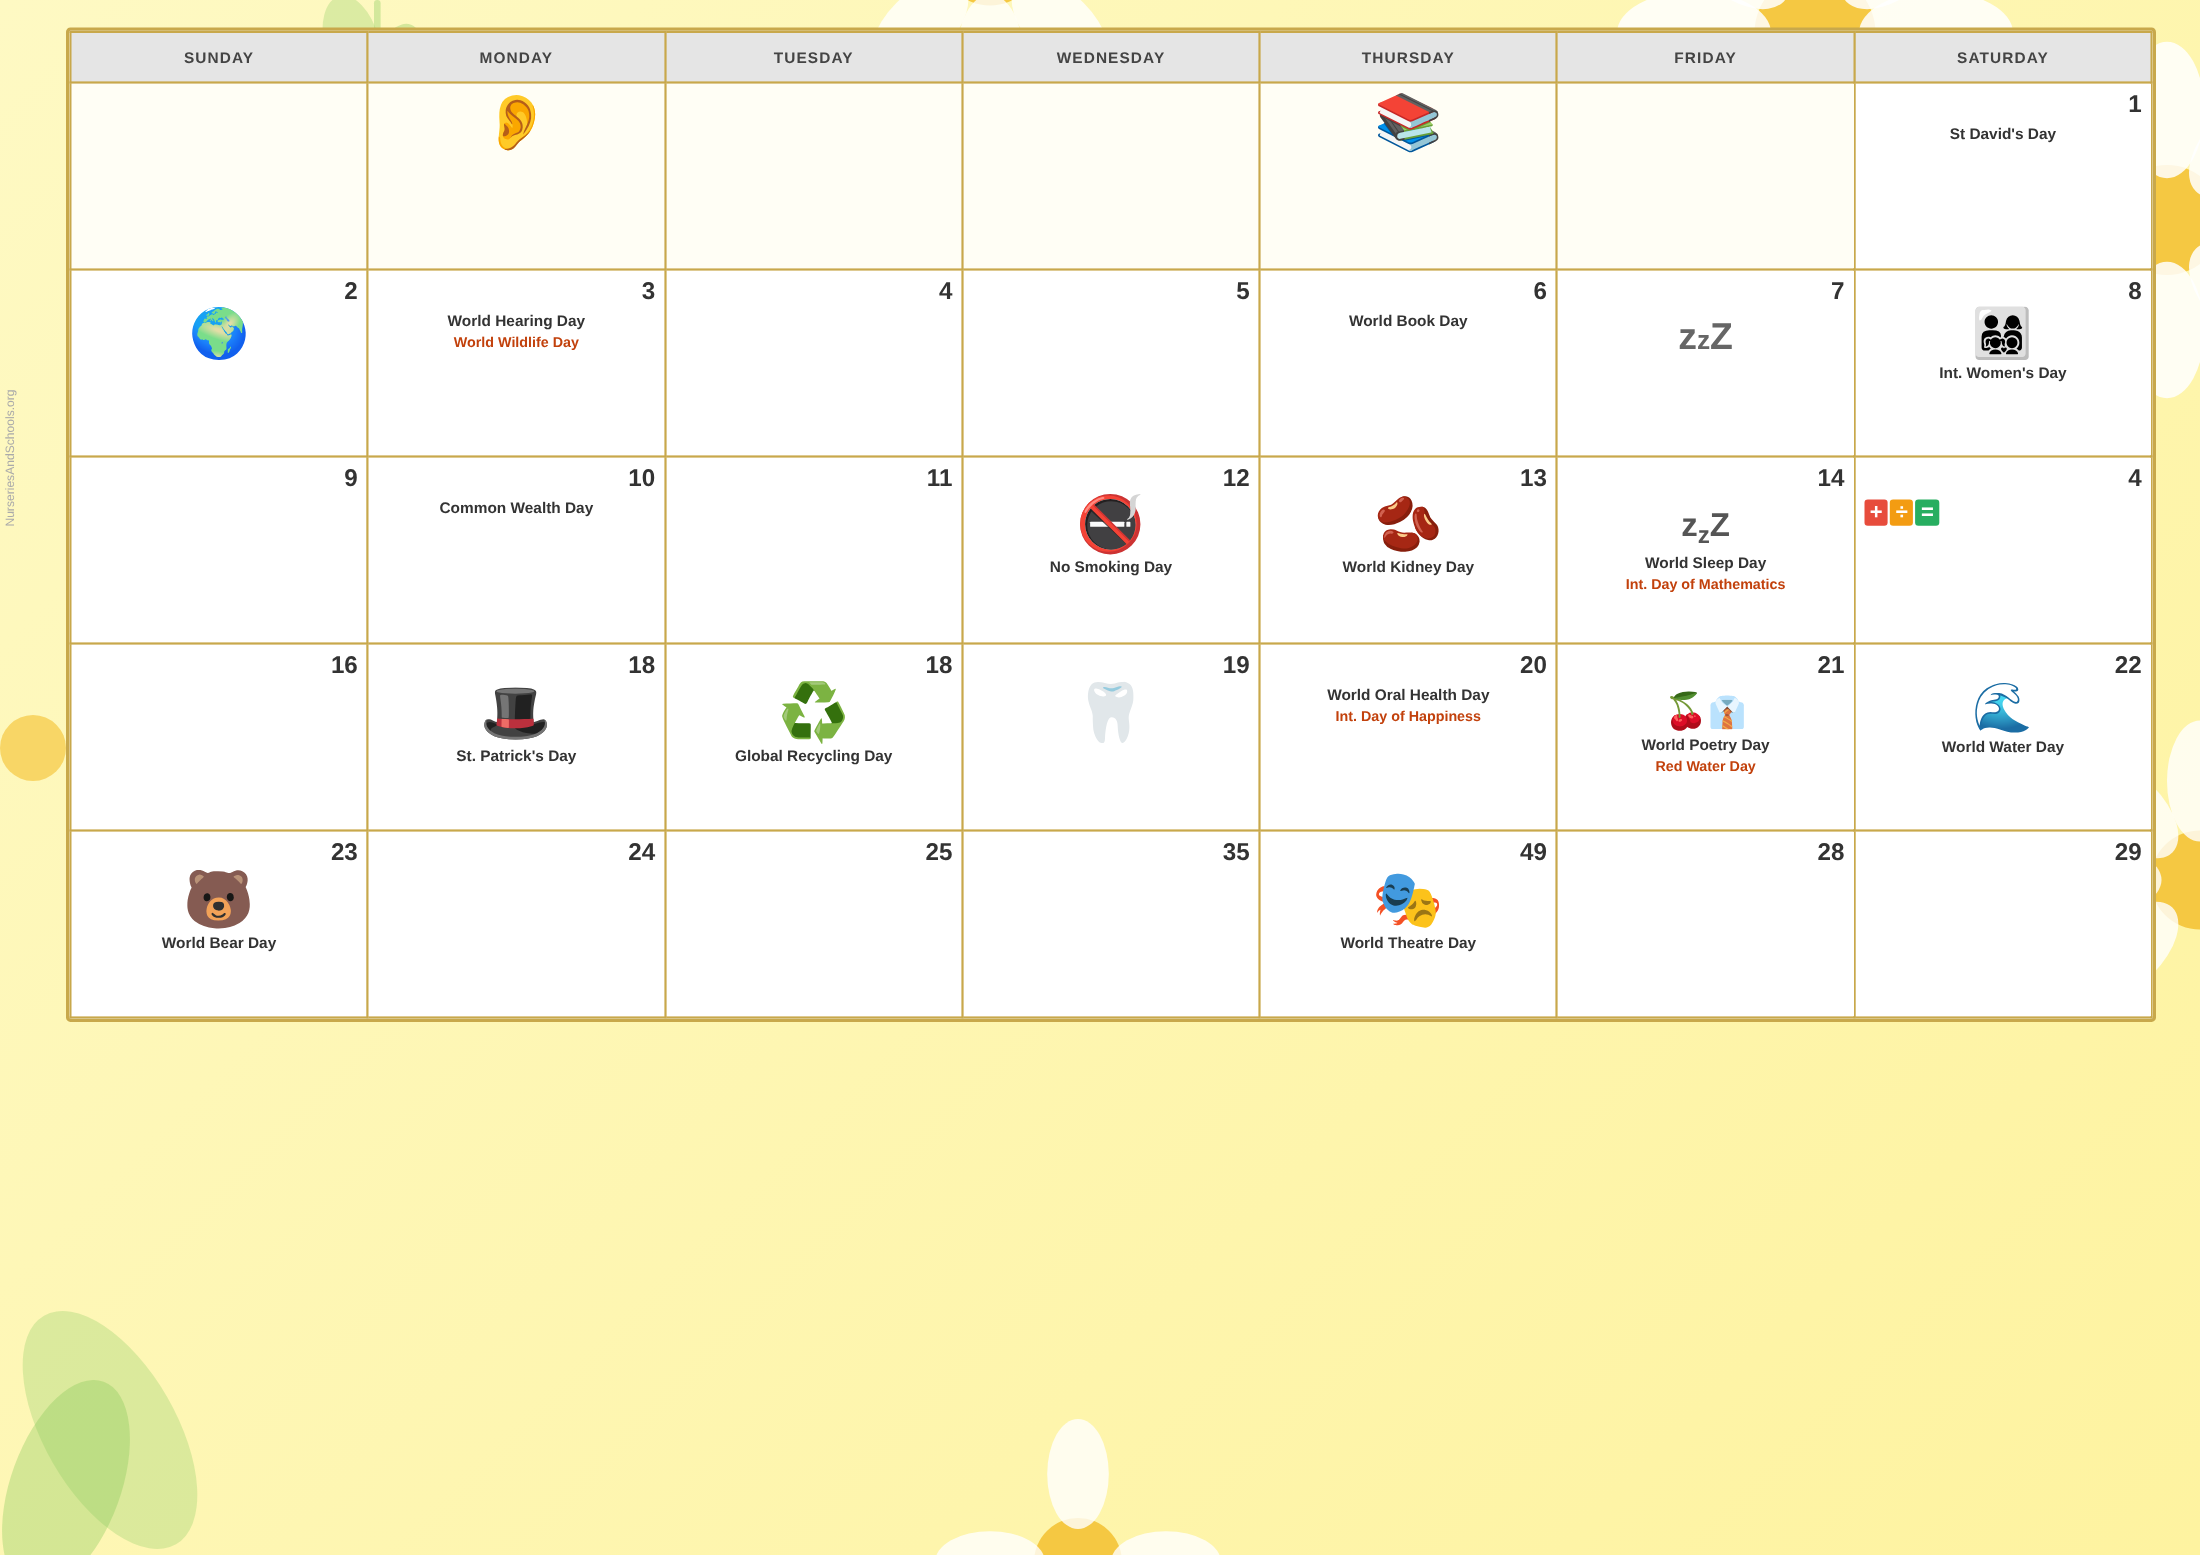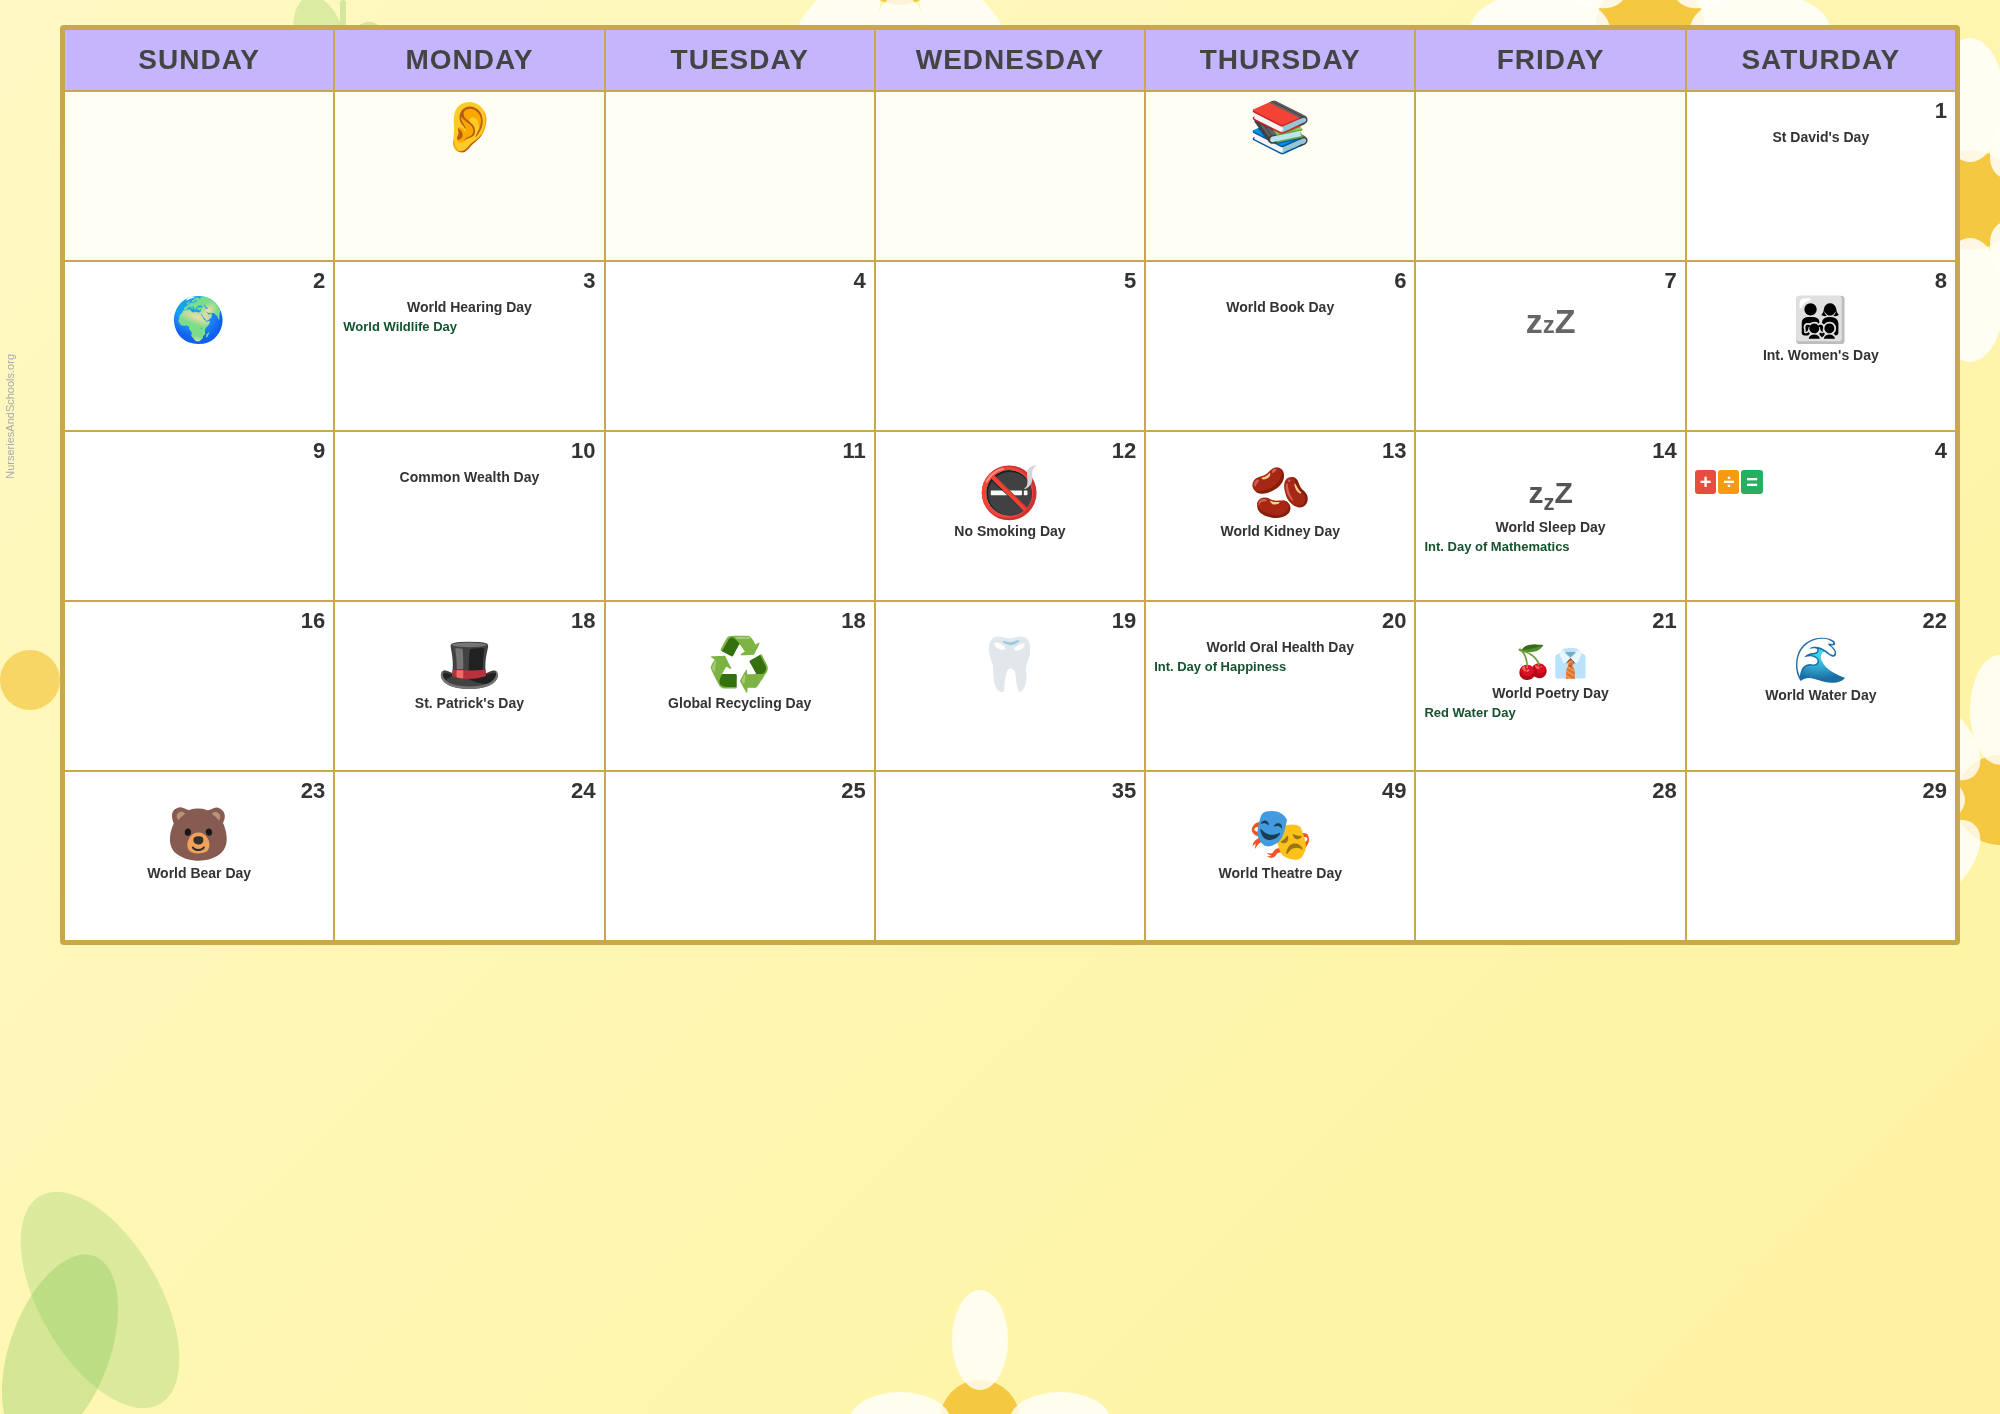--- a/index.html
+++ b/index.html
@@ -63,24 +63,24 @@
       margin-top: 5px;
     }
 
     table {
       width: 100%;
       border-collapse: collapse;
       table-layout: fixed;
     }
 
     th {
-      background: #c4b5fd;
+      background: #e5e5e5;
       border: 2px solid #c8a84b;
       padding: 14px 6px;
-      font-size: 28px;
+      font-size: 14px;
       font-weight: 900;
       color: #444;
       font-family: 'Arial Black', sans-serif;
       letter-spacing: 1px;
     }
 
     td {
       border: 2px solid #c8a84b;
       vertical-align: top;
       padding: 6px 8px;
@@ -103,23 +103,24 @@
       text-align: center;
       font-size: 14px;
       font-weight: 700;
       color: #333;
       margin-top: 4px;
       font-family: Arial, sans-serif;
       line-height: 1.3;
     }
 
     .day-event-small {
+      text-align: center;
       font-size: 13px;
       font-weight: 600;
-      color: #14532d;
+      color: #c2410c;
       font-family: Arial, sans-serif;
       line-height: 1.2;
       margin-top: 2px;
     }
 
     .event-icon {
       text-align: center;
       font-size: 42px;
       margin: 4px 0 2px 0;
       line-height: 1;

